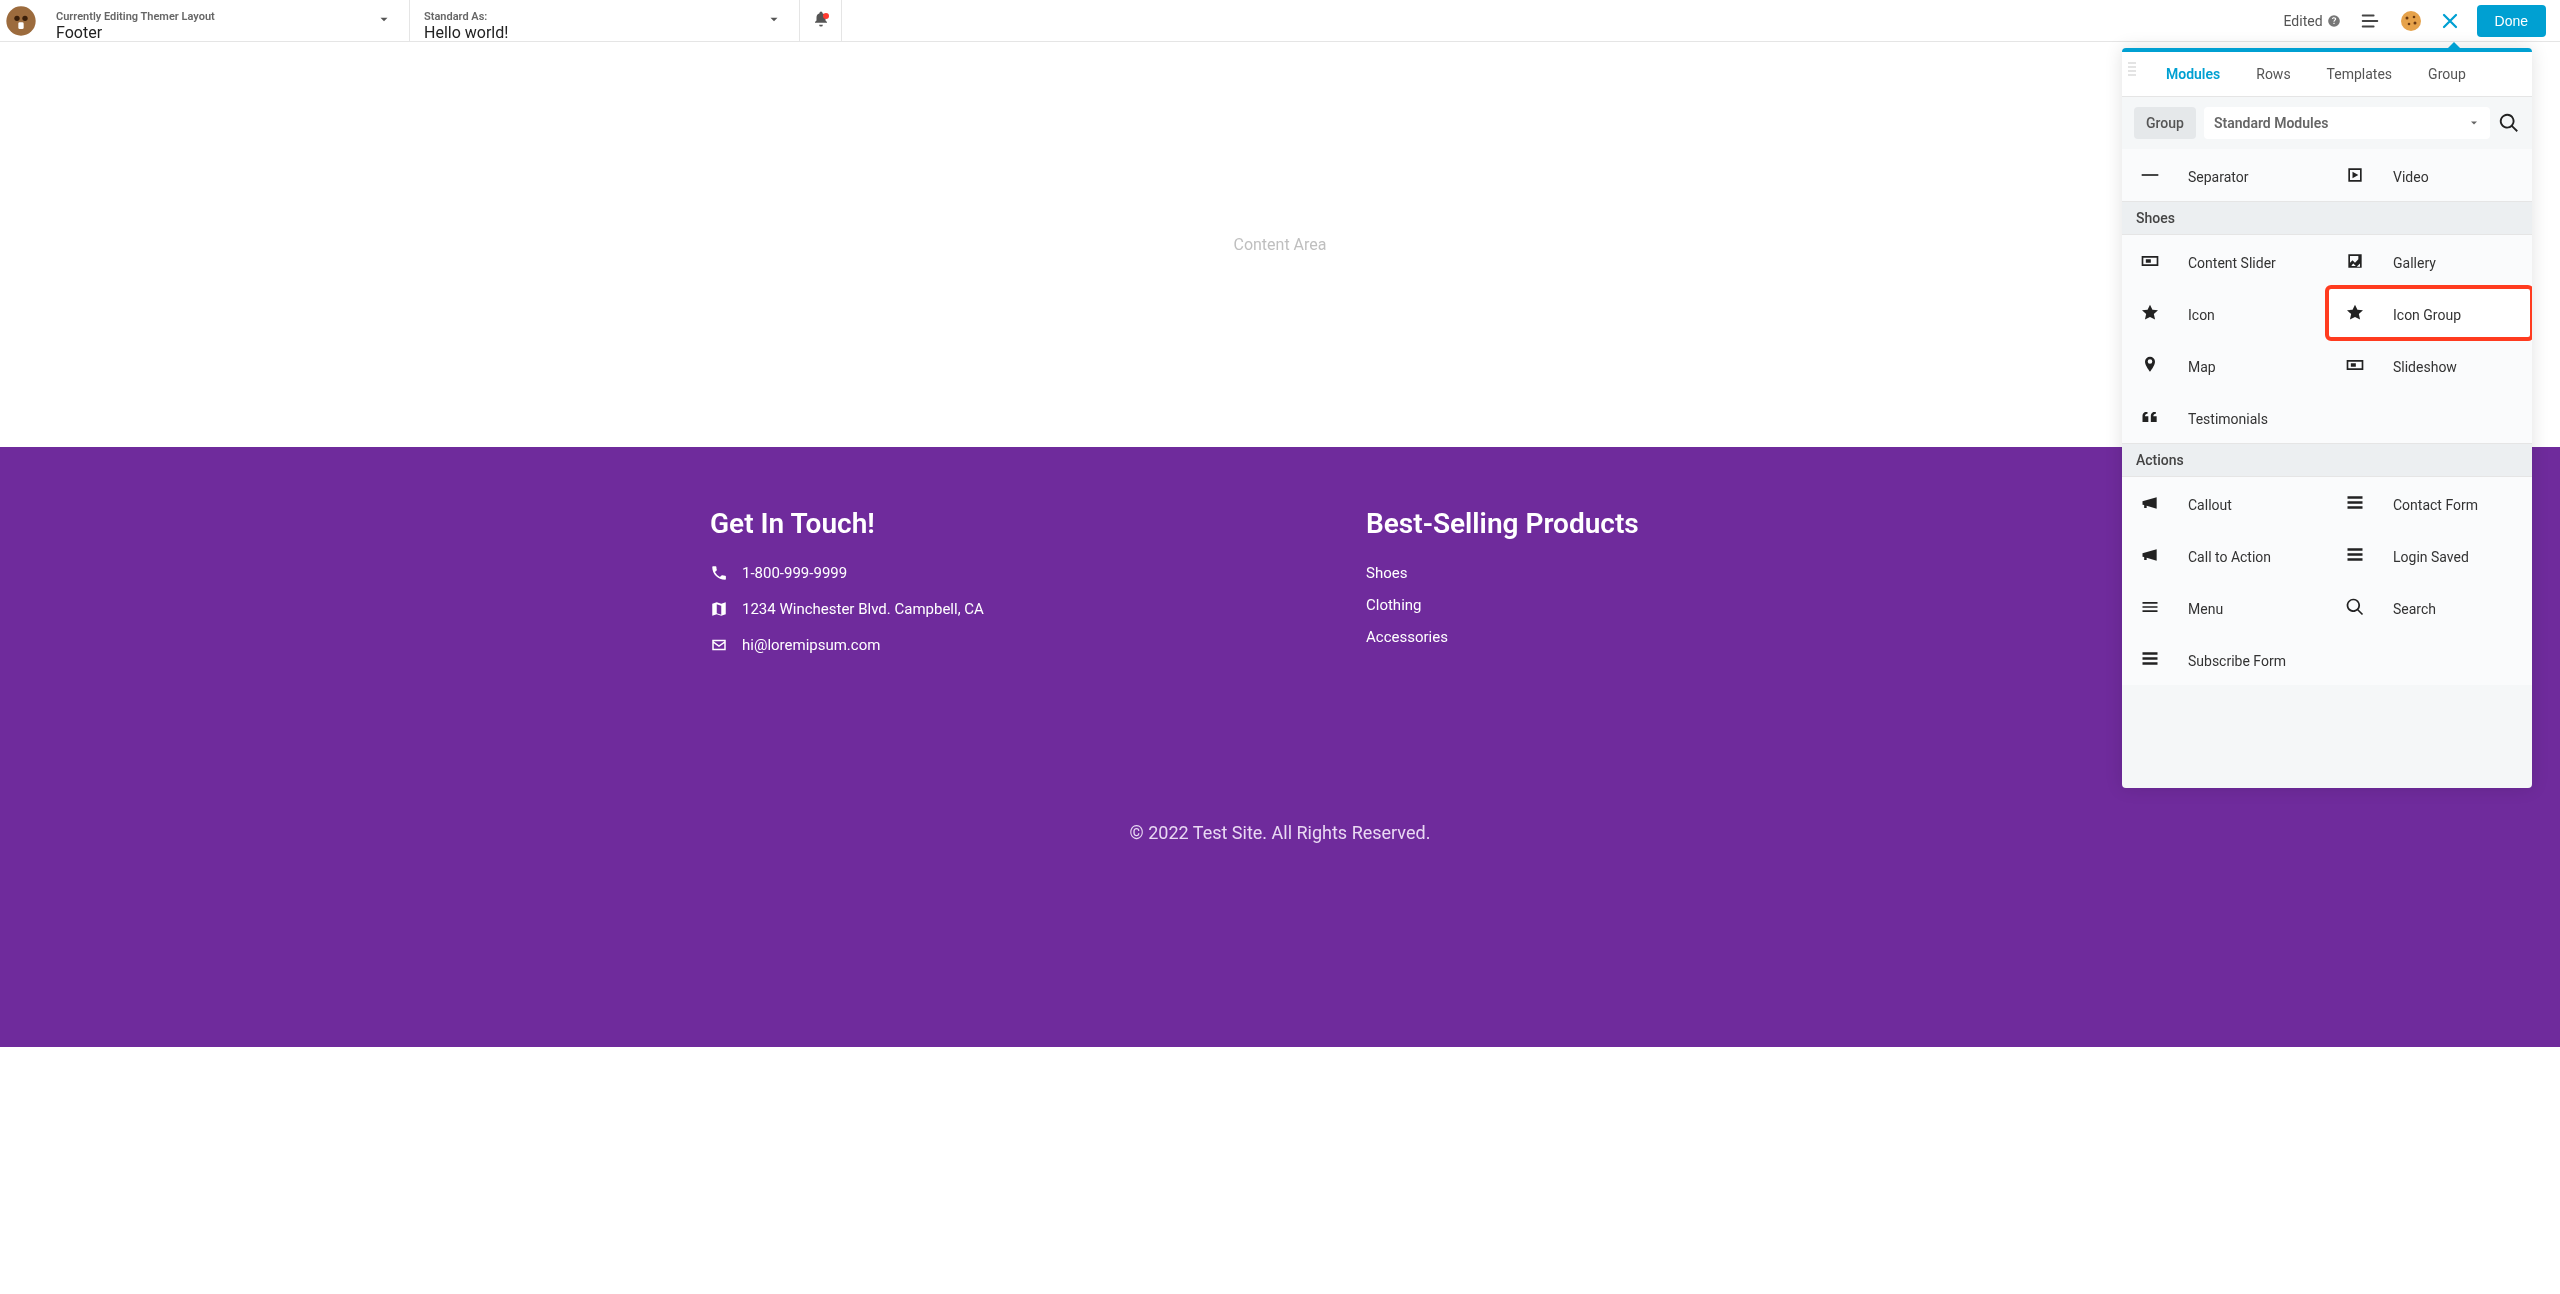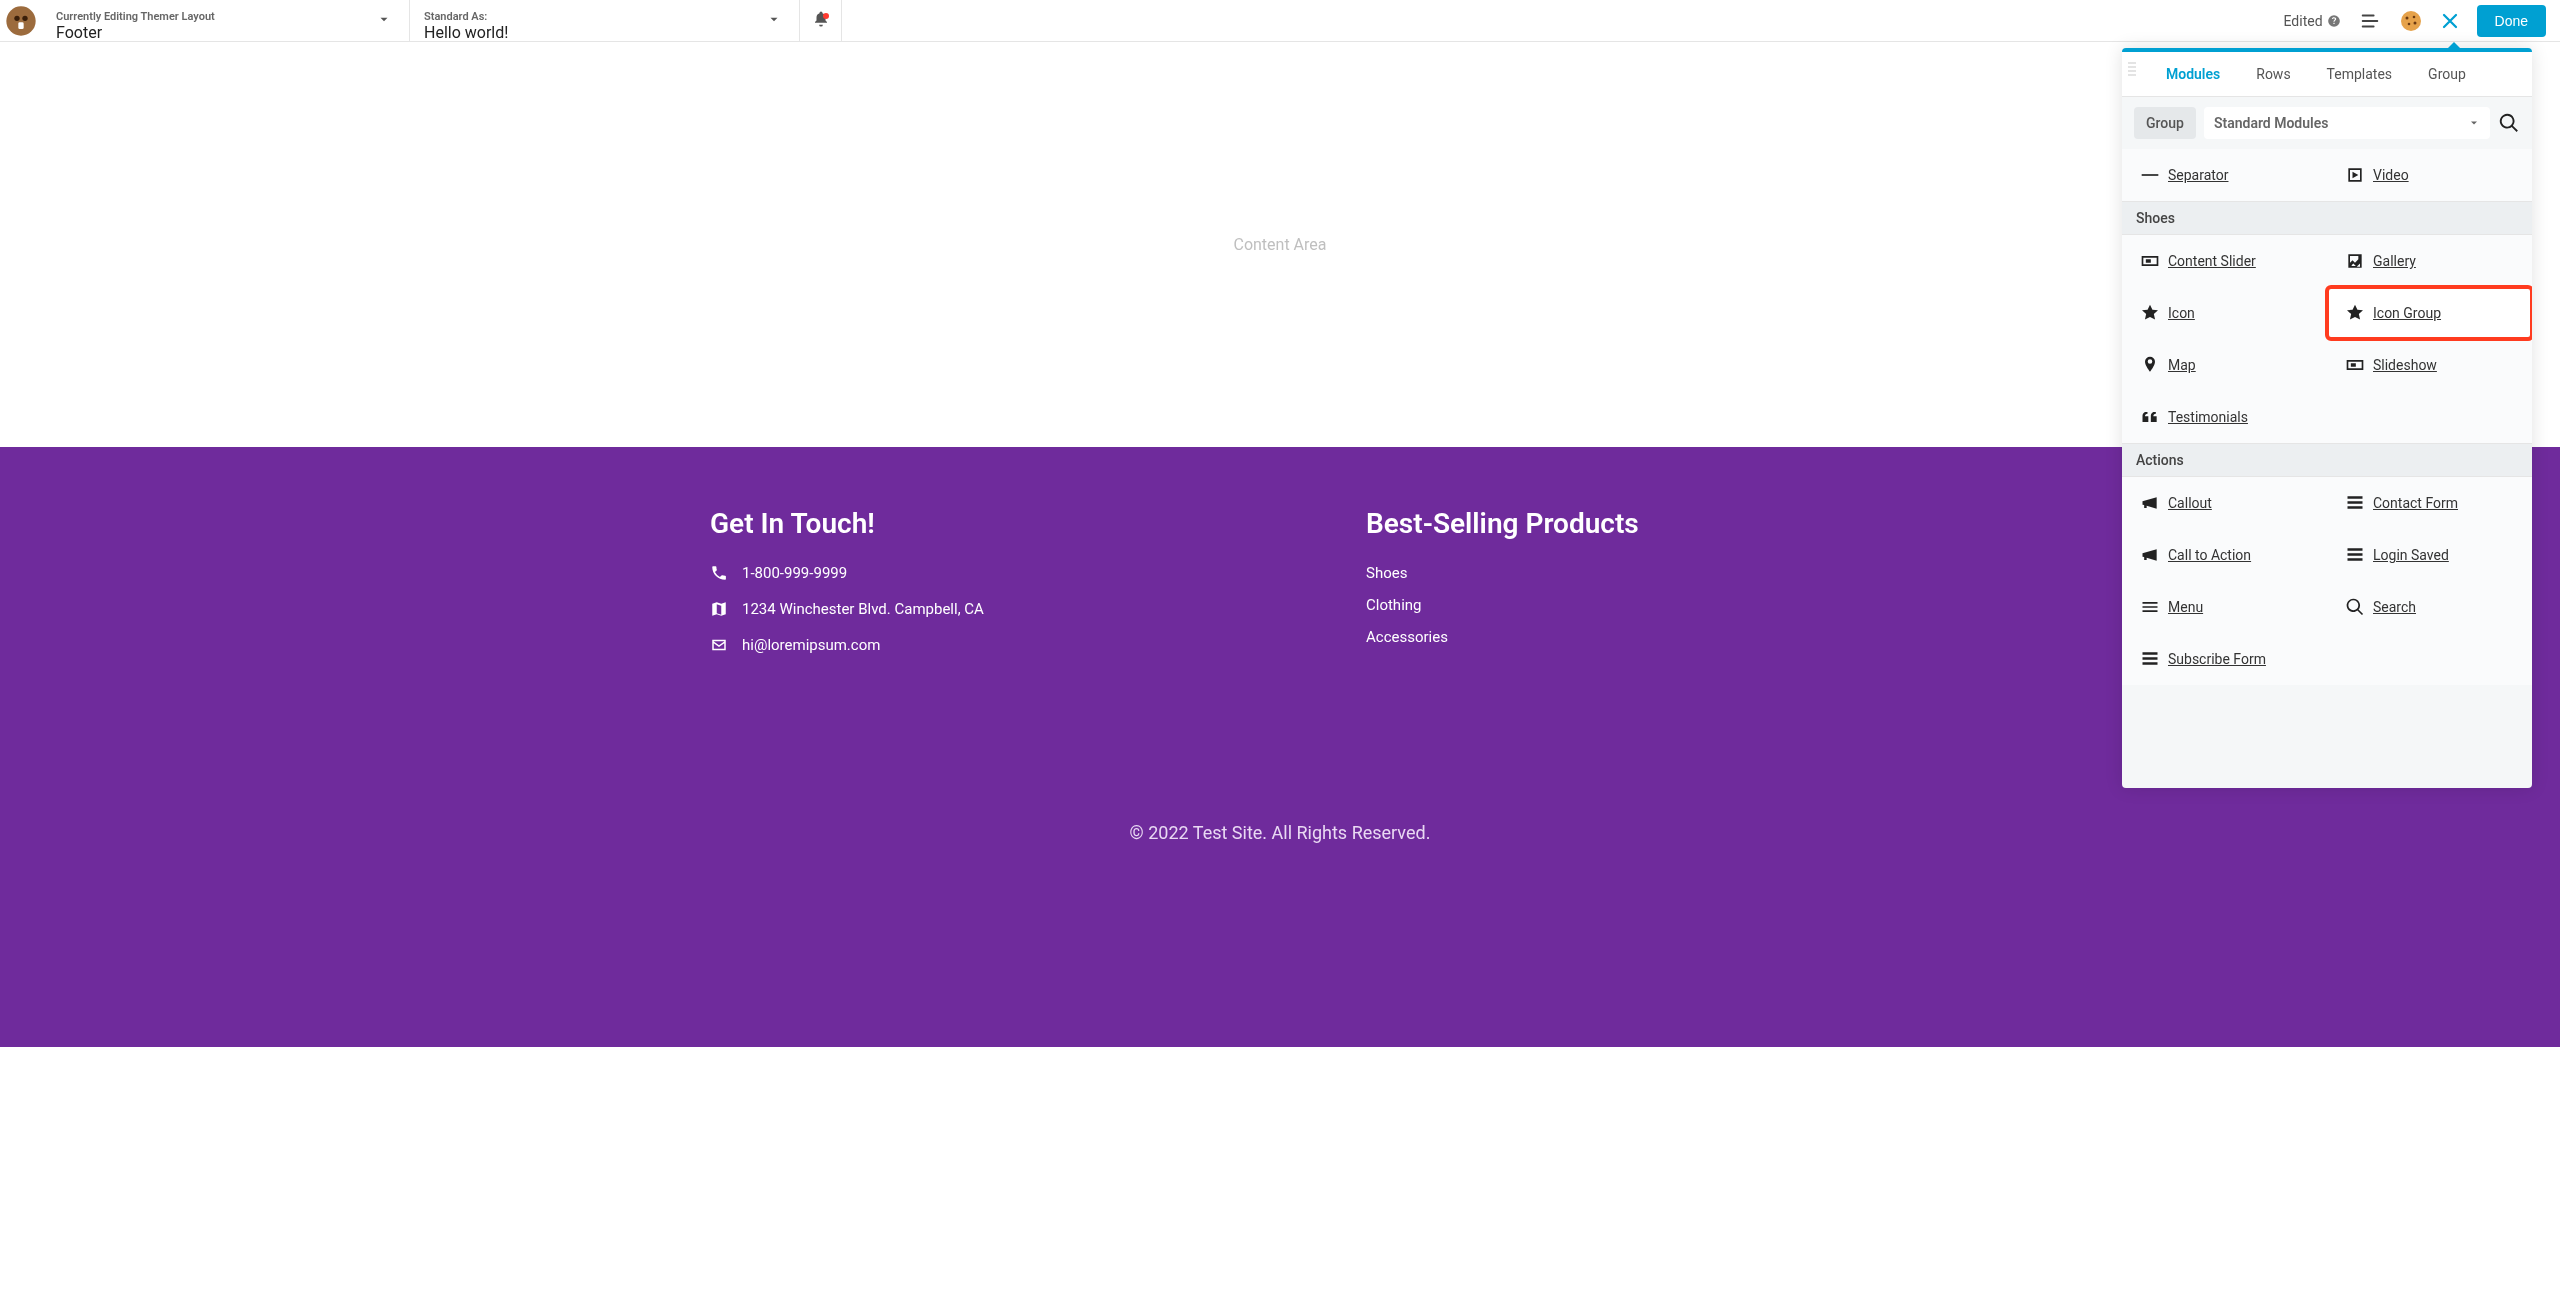--- a/index.html
+++ b/index.html
@@ -55,21 +55,21 @@
     .panel-filter .select { flex: 1; background: #fff; border: none; border-radius: 4px; padding: 8px 10px; display: flex; align-items: center; justify-content: space-between; color: #666; font-weight: 600; }
     .panel-filter .search { width: 22px; height: 22px; }
 
     .panel-body { overflow-y: auto; flex: 1; position: relative; }
     .panel-body::-webkit-scrollbar{width:8px}
     .panel-body::-webkit-scrollbar-thumb{background:#c2c6c9;border-radius:4px}
     .panel-body::-webkit-scrollbar-track{background:transparent}
 
     .cat-head { background: #eceff1; color: #444; font-weight: 500; padding: 8px 14px; border-top: 1px solid #e5e5e5; border-bottom: 1px solid #e5e5e5; }
     .mod-grid { display: grid; grid-template-columns: 1fr 1fr; background: #fafbfc; }
-    .mod { display: flex; align-items: center; gap: 8px; padding: 16px 18px; cursor: grab; text-decoration: underline; }
+    .mod { display: flex; align-items: flex-end; gap: 28px; padding: 16px 18px; cursor: grab; }
     .mod svg, .mod .glyph { width: 20px; height: 20px; flex: 0 0 20px; }
     .mod .name { font-size: 14px; color: #333; }
     .mod.highlight { outline: 4px solid #ff3b1f; outline-offset: -2px; border-radius: 4px; background:#fff; }
   </style>
 </head>
 <body>
 
 <div class="topbar">
   <div class="beaver">
     <svg viewBox="0 0 24 24">

